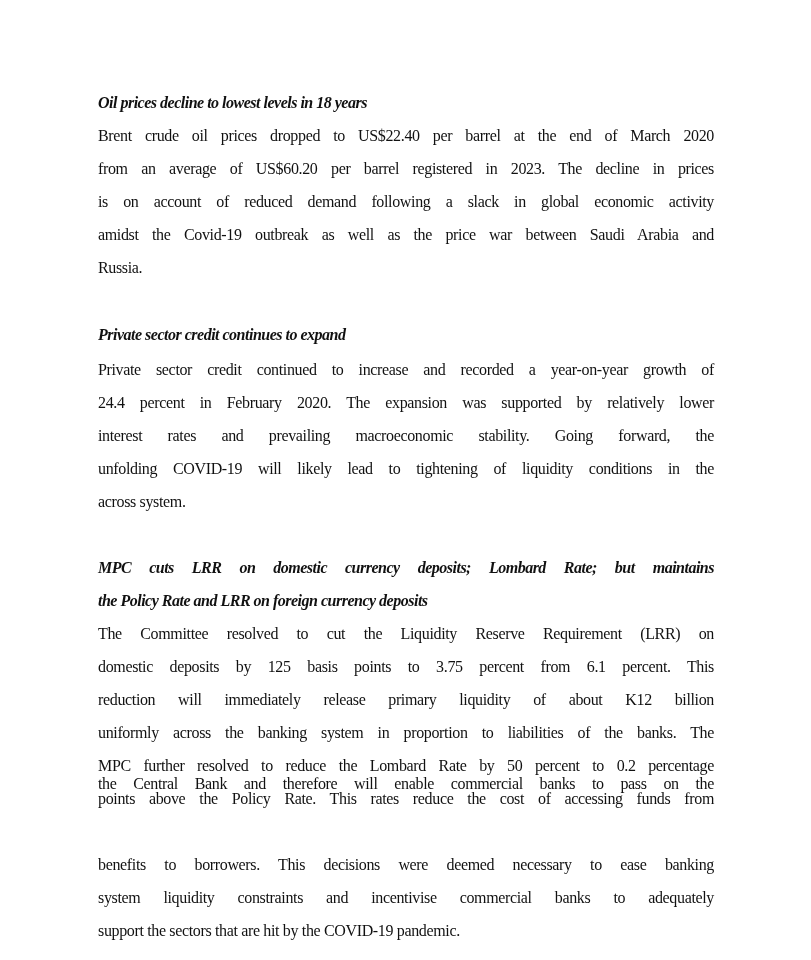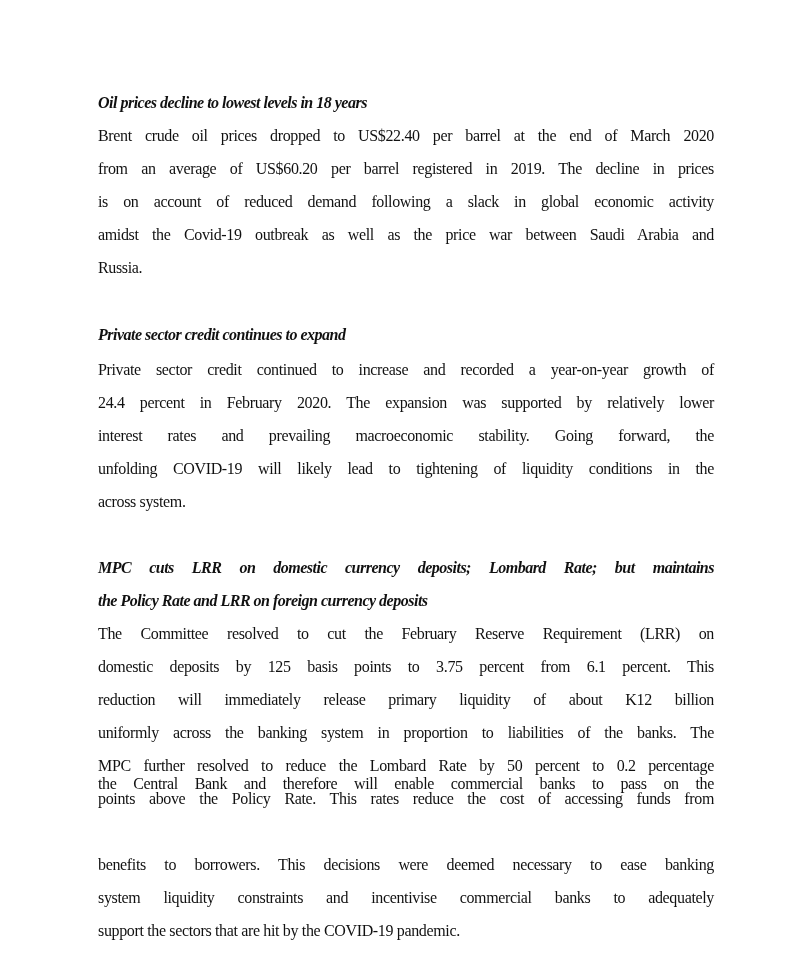--- a/index.html
+++ b/index.html
@@ -18,39 +18,39 @@
   .heading.last { text-align: left; text-align-last: left; }
 </style>
 </head>
 <body>
 
 <div class="page">
 
   <div>
     <div class="line heading last" style="top:91px">Oil prices decline to lowest levels in 18 years</div>
     <div class="line" style="top:124px">Brent crude oil prices dropped to US$22.40 per barrel at the end of March 2020</div>
-    <div class="line" style="top:157px">from an average of US$60.20 per barrel registered in 2019. The decline in prices</div>
+    <div class="line" style="top:157px">from an average of US$60.20 per barrel registered in 2023. The decline in prices</div>
     <div class="line" style="top:190px">is on account of reduced demand following a slack in global economic activity</div>
     <div class="line" style="top:223px">amidst the Covid-19 outbreak as well as the price war between Saudi Arabia and</div>
     <div class="line last" style="top:256px">Russia.</div>
   </div>
 
   <div>
     <div class="line heading last" style="top:323px">Private sector credit continues to expand</div>
     <div class="line" style="top:358px">Private sector credit continued to increase and recorded a year-on-year growth of</div>
     <div class="line" style="top:391px">24.4 percent in February 2020. The expansion was supported by relatively lower</div>
     <div class="line" style="top:424px">interest rates and prevailing macroeconomic stability. Going forward, the</div>
     <div class="line" style="top:457px">unfolding COVID-19 will likely lead to tightening of liquidity conditions in the</div>
     <div class="line last" style="top:490px">across system.</div>
   </div>
 
   <div>
     <div class="line heading" style="top:556px">MPC cuts LRR on domestic currency deposits; Lombard Rate; but maintains</div>
     <div class="line heading last" style="top:589px">the Policy Rate and LRR on foreign currency deposits</div>
-    <div class="line" style="top:622px">The Committee resolved to cut the February Reserve Requirement (LRR) on</div>
+    <div class="line" style="top:622px">The Committee resolved to cut the Liquidity Reserve Requirement (LRR) on</div>
     <div class="line" style="top:655px">domestic deposits by 125 basis points to 3.75 percent from 6.1 percent. This</div>
     <div class="line" style="top:688px">reduction will immediately release primary liquidity of about K12 billion</div>
     <div class="line" style="top:721px">uniformly across the banking system in proportion to liabilities of the banks. The</div>
     <div class="line" style="top:754px">MPC further resolved to reduce the Lombard Rate by 50 percent to 0.2 percentage</div>
     <div class="line" style="top:787px">points above the Policy Rate. This rates reduce the cost of accessing funds from</div>
     <div class="line" style="top:772px">the Central Bank and therefore will enable commercial banks to pass on the</div>
     <div class="line" style="top:853px">benefits to borrowers. This decisions were deemed necessary to ease banking</div>
     <div class="line" style="top:886px">system liquidity constraints and incentivise commercial banks to adequately</div>
     <div class="line last" style="top:919px">support the sectors that are hit by the COVID-19 pandemic.</div>
   </div>

